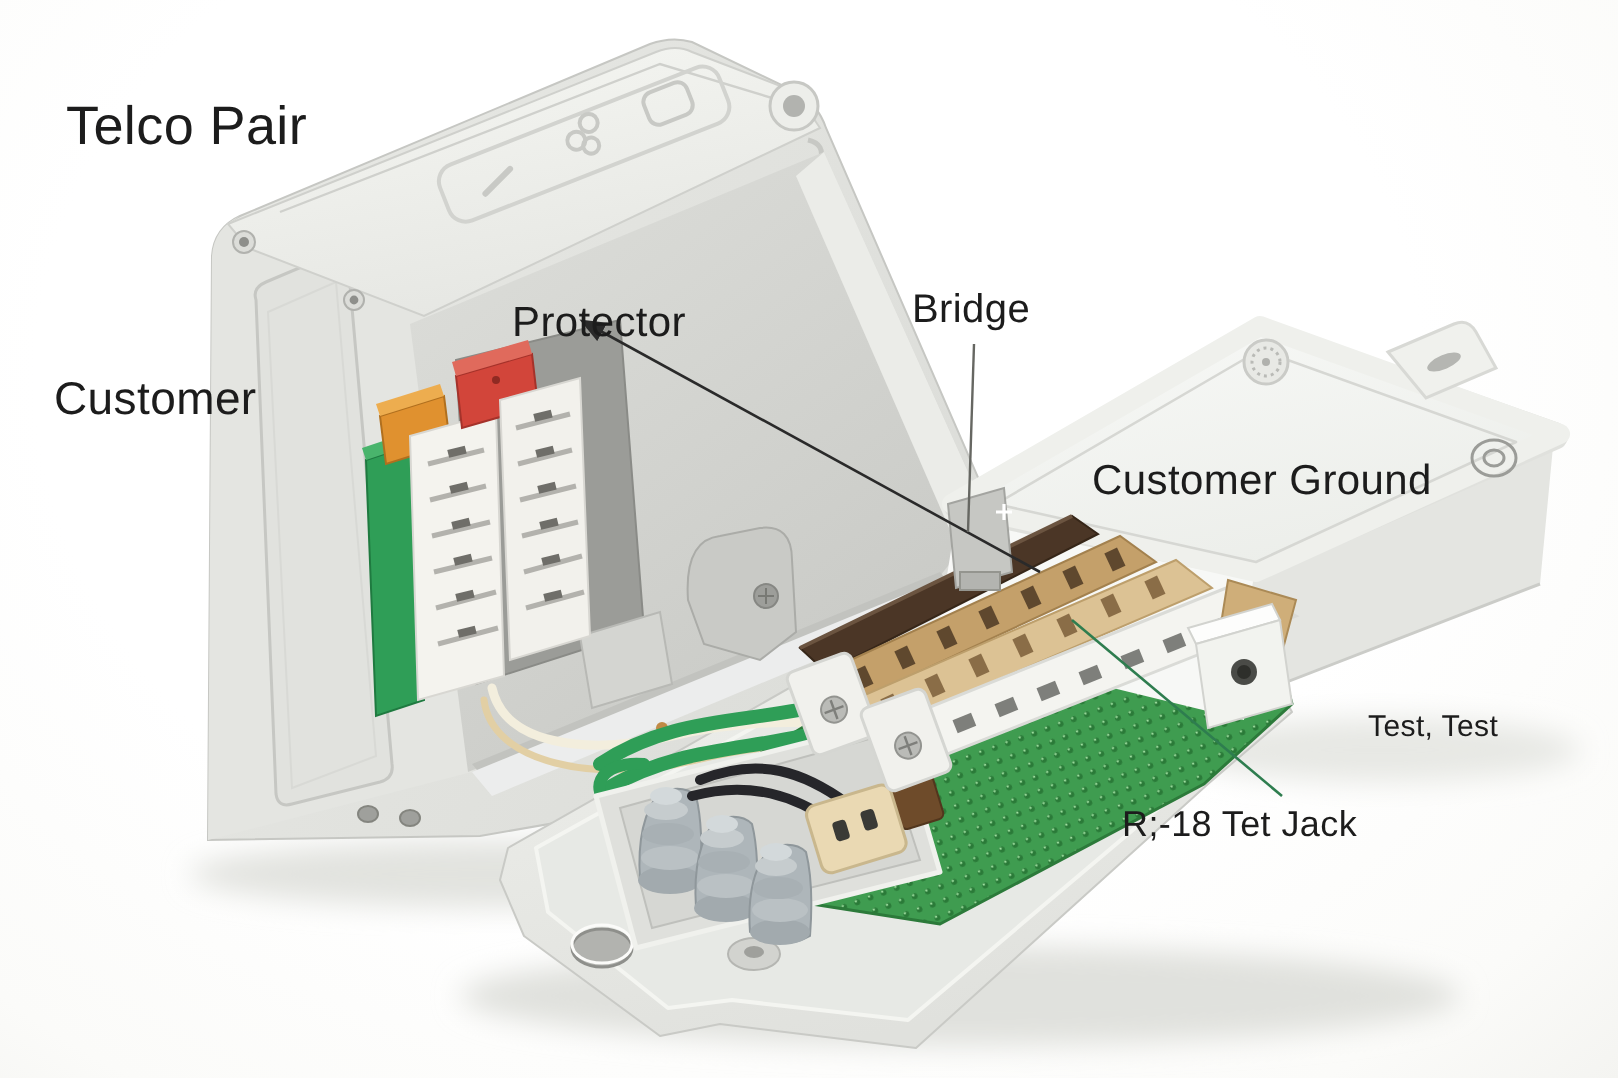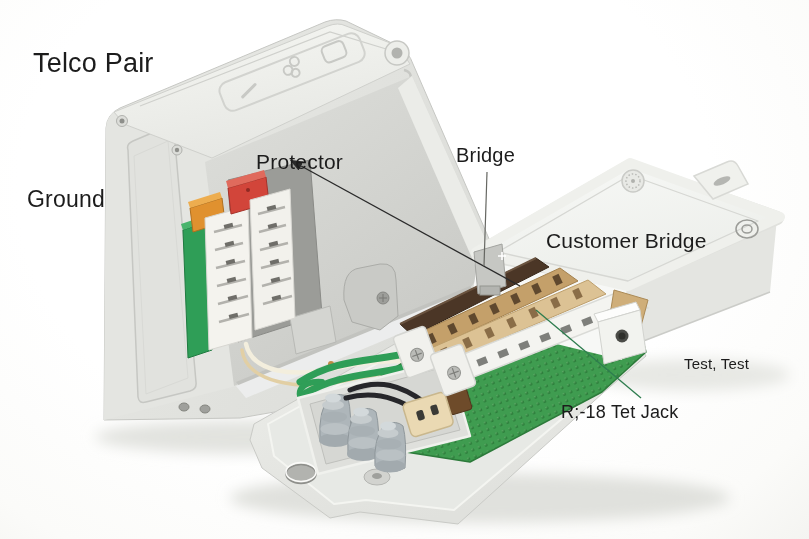--- a/index.html
+++ b/index.html
@@ -315,19 +315,19 @@
 
   <g>
     <line x1="520" y1="286" x2="292" y2="161" stroke="#2a2a2a" stroke-width="1.3" marker-end="url(#arrowhead)"></line>
     <line x1="487" y1="172" x2="484" y2="266" stroke="#66676三" stroke-width="1.2"></line>
     <line x1="487" y1="172" x2="484" y2="266" stroke="#666762" stroke-width="1.2"></line>
     <line x1="536" y1="310" x2="641" y2="398" stroke="#2e7d4f" stroke-width="1.3"></line>
   </g>
 </svg>
 
   <div class="label lbl-telco">Telco Pair</div>
-  <div class="label lbl-landing">Ground</div>
+  <div class="label lbl-landing">Customer</div>
   <div class="label lbl-protector">Protector</div>
   <div class="label lbl-ground">Bridge</div>
-  <div class="label lbl-customer">Customer Bridge</div>
+  <div class="label lbl-customer">Customer Ground</div>
   <div class="label lbl-test">Test, Test</div>
   <div class="label lbl-rj11">R;-18 Tet Jack</div>
 </div>
 
 </body></html>

